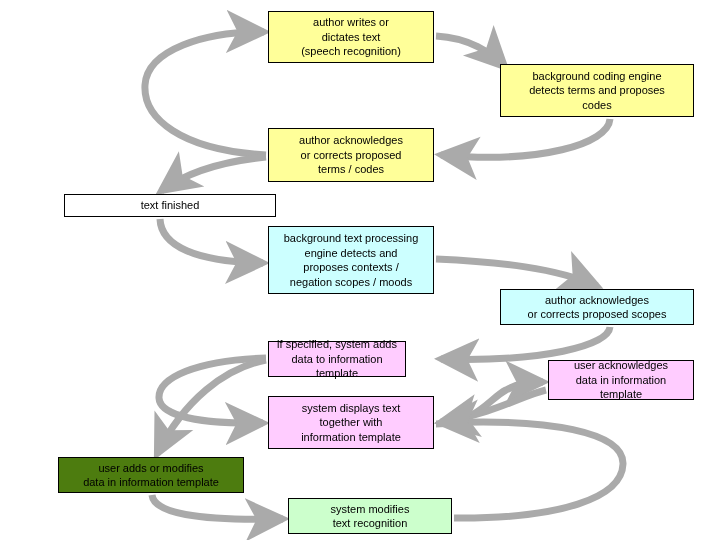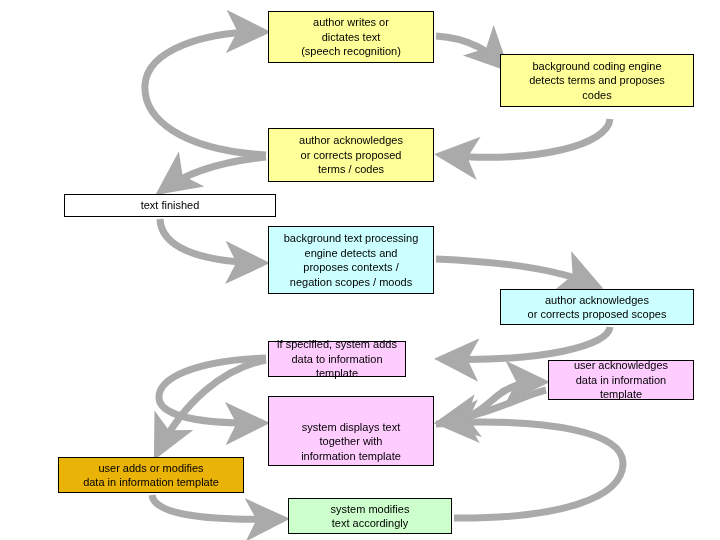--- a/index.html
+++ b/index.html
@@ -78,21 +78,21 @@
       <path d="M454,518 C560,519 622,498 623,464 C624,432 549,418 441,423"></path>
     </g>
   </svg>
 
   <div class="node" style="left:268px; top:11px; width:166px; height:52px; background:#ffff99;">
     <span>author writes or
 dictates text
 (speech recognition)</span>
   </div>
 
-  <div class="node" style="left:500px; top:54px; width:194px; height:53px; background:#ffff99;">
+  <div class="node" style="left:500px; top:64px; width:194px; height:53px; background:#ffff99;">
     <span>background coding engine
 detects terms and proposes
 codes</span>
   </div>
 
   <div class="node" style="left:268px; top:128px; width:166px; height:54px; background:#ffff99;">
     <span>author acknowledges
 or corrects proposed
 terms / codes</span>
   </div>
@@ -117,29 +117,29 @@
     <span>if specified, system adds
 data to information template</span>
   </div>
 
   <div class="node" style="left:548px; top:360px; width:146px; height:40px; background:#ffccff;">
     <span>user acknowledges
 data in information
 template</span>
   </div>
 
-  <div class="node" style="left:268px; top:396px; width:166px; height:70px; background:#ffccff;align-items:flex-end;">
+  <div class="node" style="left:268px; top:396px; width:166px; height:53px; background:#ffccff;">
     <span>system displays text
 together with
 information template</span>
   </div>
 
-  <div class="node" style="left:58px; top:457px; width:186px; height:36px; background:#eab308;">
+  <div class="node" style="left:58px; top:457px; width:186px; height:36px; background:#4d7c0f;">
     <span>user adds or modifies
 data in information template</span>
   </div>
 
   <div class="node" style="left:288px; top:498px; width:164px; height:36px; background:#ccffcc;">
     <span>system modifies
-text accordingly</span>
+text recognition</span>
   </div>
 
 </div>
 
 </body></html>

